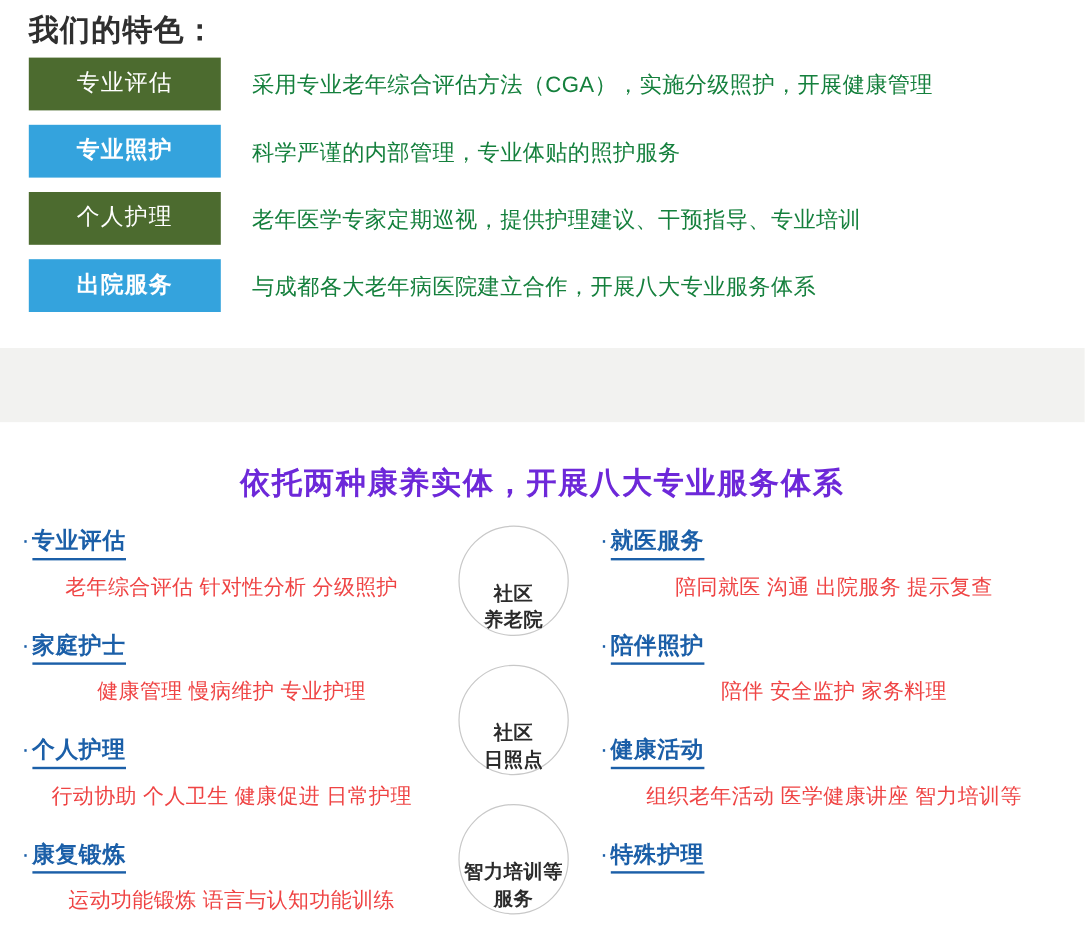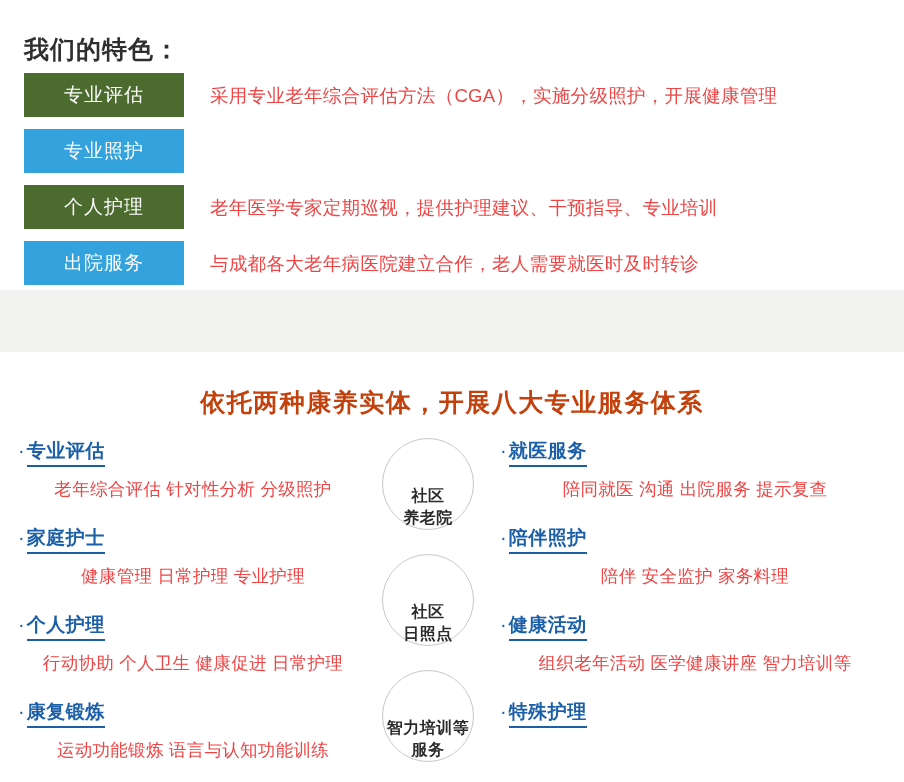--- a/index.html
+++ b/index.html
@@ -17,21 +17,20 @@
   }
 
   
   #features-section {
     position: absolute;
     left: 0;
     top: 0;
     width: 904px;
     height: 208px;
     background: #ffffff;
-    margin-top: 25px;
   }
   #features-title {
     position: absolute;
     left: 24px;
     top: 8px;
     font-size: 25px;
     font-weight: bold;
     color: #2f2f2f;
     letter-spacing: 1px;
   }
@@ -52,25 +51,25 @@
     height: 44px;
     line-height: 44px;
     text-align: center;
     color: #ffffff;
     font-size: 19px;
     letter-spacing: 1px;
     flex: 0 0 160px;
     box-sizing: border-box;
   }
   .tag-green { background: #4c6b2f; }
-  .tag-blue  { background: #34a3dd; }
+  .tag-blue  { background: #34a3dd; font-weight: bold; }
   .feature-desc {
     margin-left: 26px;
     font-size: 18.5px;
-    color: #ef4444;
+    color: #15803d;
     white-space: nowrap;
     letter-spacing: 0.3px;
   }
 
   
   #section-divider {
     position: absolute;
     left: 0;
     top: 290px;
     width: 904px;
@@ -96,21 +95,21 @@
     background: #ffffff;
   }
   #services-title {
     position: absolute;
     left: 0;
     top: 26px;
     width: 904px;
     text-align: center;
     font-size: 25px;
     font-weight: bold;
-    color: #c2410c;
+    color: #6d28d9;
     letter-spacing: 1.5px;
   }
 
   
   #circles-column {
     position: absolute;
     left: 382px;
     top: 78px;
     width: 96px;
   }
@@ -179,30 +178,31 @@
 
   <div id="features-list">
 
     <div class="feature-row">
       <div class="feature-tag tag-green">专业评估</div>
       <div class="feature-desc">采用专业老年综合评估方法（CGA），实施分级照护，开展健康管理</div>
     </div>
 
     <div class="feature-row">
       <div class="feature-tag tag-blue">专业照护</div>
+      <div class="feature-desc">科学严谨的内部管理，专业体贴的照护服务</div>
     </div>
 
     <div class="feature-row">
       <div class="feature-tag tag-green">个人护理</div>
       <div class="feature-desc">老年医学专家定期巡视，提供护理建议、干预指导、专业培训</div>
     </div>
 
     <div class="feature-row">
       <div class="feature-tag tag-blue">出院服务</div>
-      <div class="feature-desc">与成都各大老年病医院建立合作，老人需要就医时及时转诊</div>
+      <div class="feature-desc">与成都各大老年病医院建立合作，开展八大专业服务体系</div>
     </div>
 
   </div>
 </div>
 
 <div id="section-divider"></div>
 <div id="section-divider-2"></div>
 
 <div id="services-section">
   <div id="services-title">依托两种康养实体，开展八大专业服务体系</div>
@@ -230,21 +230,21 @@
         <span class="service-item-title">专业评估</span>
       </div>
       <div class="service-item-desc">老年综合评估 针对性分析 分级照护</div>
     </div>
 
     <div class="service-item">
       <div class="service-item-head">
         <span class="bullet-dot">·</span>
         <span class="service-item-title">家庭护士</span>
       </div>
-      <div class="service-item-desc">健康管理 日常护理 专业护理</div>
+      <div class="service-item-desc">健康管理 慢病维护 专业护理</div>
     </div>
 
     <div class="service-item">
       <div class="service-item-head">
         <span class="bullet-dot">·</span>
         <span class="service-item-title">个人护理</span>
       </div>
       <div class="service-item-desc">行动协助 个人卫生 健康促进 日常护理</div>
     </div>
 

